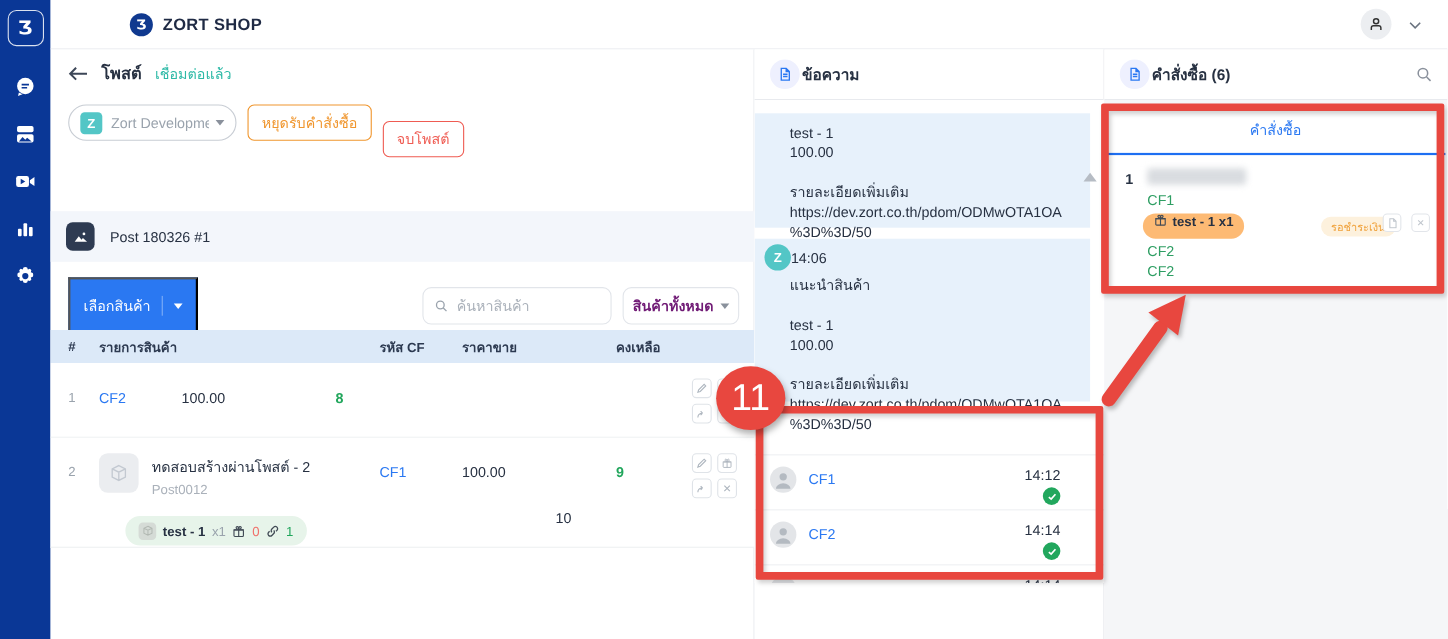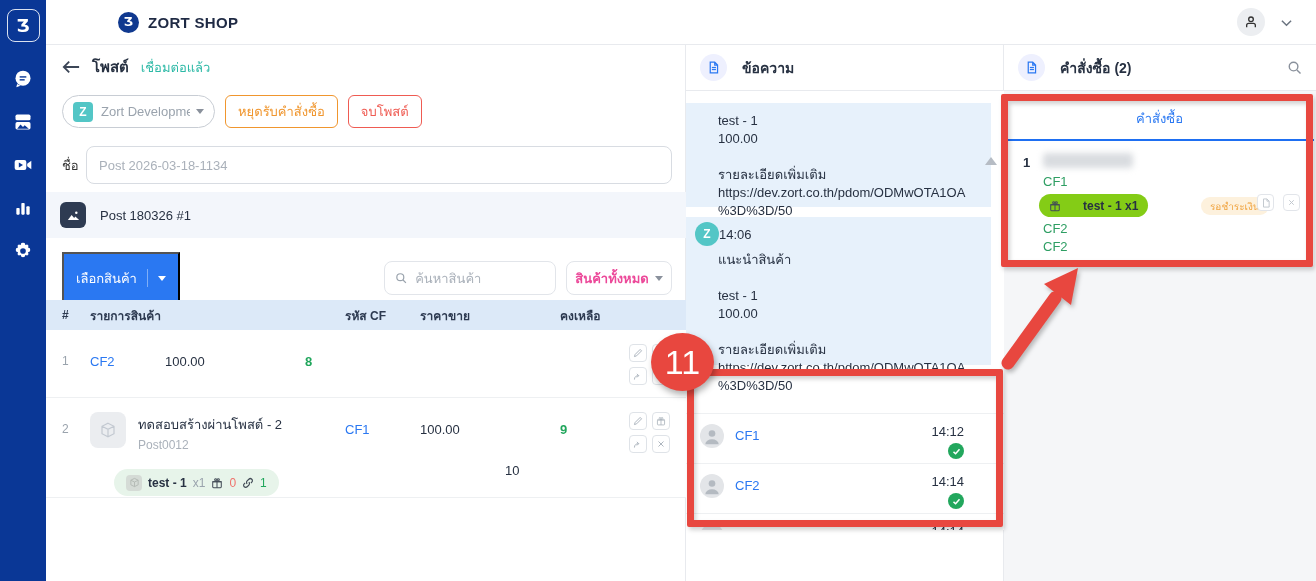--- a/index.html
+++ b/index.html
@@ -48,21 +48,21 @@
   .page-select{width:153px;height:33px;border:1px solid #c8cdd4;border-radius:17px;display:flex;
                align-items:center;padding:0 10px;cursor:pointer;background:#fff;}
   .page-avatar{width:20px;height:20px;border-radius:4px;background:var(--tealav);color:#fff;font-size:12px;
                font-weight:bold;display:flex;align-items:center;justify-content:center;}
   .page-name{color:var(--grey);margin-left:8px;font-size:13px;white-space:nowrap;overflow:hidden;flex:1;}
   .caret{width:0;height:0;border-left:4.5px solid transparent;border-right:4.5px solid transparent;
          border-top:5.5px solid #8a919c;margin-left:6px;flex:none;}
   .btn-outline{height:33px;border-radius:6px;background:#fff;padding:11px 12px;font-size:13px;
                display:flex;align-items:center;cursor:pointer;}
   .btn-stop{border:1px solid var(--orange);color:var(--orange);}
-  .btn-end{border:1px solid var(--red);color:var(--red);}
+  .btn-end{border:1px solid var(--red);color:var(--red);margin-top:15px;}
   .name-row{position:absolute;left:16px;top:101px;width:610px;display:flex;align-items:center;}
   .name-label{font-size:13px;color:#333;width:24px;}
   .name-input{flex:1;height:38px;border:1px solid #d8dce2;border-radius:8px;padding:0 12px;
               font-size:13px;color:var(--dark);font-family:inherit;outline:none;}
   .name-input::placeholder{color:#aab1ba;}
   .post-chiprow{position:absolute;left:0;top:147px;width:640px;height:46px;background:#f3f6fb;
                 display:flex;align-items:center;padding:0 14px;}
   .post-thumb{width:26px;height:26px;border-radius:6px;background:#2e3b52;color:#fff;display:flex;
               align-items:center;justify-content:center;}
   .post-chipname{margin-left:14px;font-size:13px;color:#273142;}
@@ -70,21 +70,21 @@
   .btn-select{height:52px;background:var(--accent);color:#fff;border-radius:0;display:flex;
               align-items:center;padding:0 12px;font-size:13px;cursor:pointer;}
   .btn-select .divider{width:1px;height:18px;background:rgba(255,255,255,.4);margin:0 10px;}
   .btn-select .caret{border-top-color:#fff;margin-left:0;}
   .search-box{margin-left:auto;width:172px;height:34px;border:1px solid #e2e5ea;border-radius:8px;
               display:flex;align-items:center;padding:0 10px;color:#aab1ba;}
   .search-box input{border:none;outline:none;width:100%;margin-left:8px;font-size:13px;font-family:inherit;}
   .search-box input::placeholder{color:#aab1ba;}
   .filter-box{margin-left:10px;width:106px;height:34px;border:1px solid #e2e5ea;border-radius:8px;
               display:flex;align-items:center;justify-content:center;font-size:13px;font-weight:bold;
-              color:#ec4899;cursor:pointer;}
+              color:#701a75;cursor:pointer;}
   .tbl-head{position:absolute;left:0;top:255px;width:640px;height:30px;background:#dce9f8;
             display:flex;align-items:center;padding:0 16px;font-size:12px;font-weight:bold;color:#2c3950;}
   .c-idx{width:28px;}.c-name{width:255px;}.c-cf{width:75px;}.c-price{width:85px;}
   .c-qty{width:55px;margin-top:41px;}.c-rem{width:62px;}
   .tbl-row{position:absolute;left:0;width:640px;display:flex;align-items:flex-start;
            padding:14px 16px 0;border-bottom:1px solid #eef0f2;background:#fff;}
   .row1{top:285px;height:68px;}
   .row2{top:353px;height:100px;}
   .idx{color:#9aa3ad;font-size:12px;padding-top:10px;}
   .prod{display:flex;gap:12px;}
@@ -107,21 +107,21 @@
   .bundle-qty{color:#9aa3ad;}
   .bundle-ico{color:#424b56;display:flex;}
   .cnt-red{color:#f0716b;}
   .cnt-green{color:var(--green);}
 
   
   .panel-hdr{height:46px;background:#fff;border-bottom:1px solid var(--border);display:flex;
              align-items:center;padding:0 14px;}
   .panel-ico{width:27px;height:27px;border-radius:50%;background:#eef0fe;color:var(--accent);
              display:flex;align-items:center;justify-content:center;}
-  .panel-title{font-weight:bold;font-size:14px;margin-left:15px;}
+  .panel-title{font-weight:bold;font-size:14px;margin-left:2px;}
   .chat-search{margin-left:auto;color:#8a919c;cursor:pointer;display:flex;}
   .msg-area{position:absolute;left:0;top:46px;width:318px;height:439px;background:#fff;overflow:hidden;}
   .msg-block{background:#e7f1fb;padding:9px 14px 10px 32px;font-size:13px;color:#273142;
              white-space:pre-line;line-height:18px;width:305px;word-break:break-all;}
   .blockA{position:absolute;left:0;top:12px;height:104px;}
   .blockB{position:absolute;left:0;top:126px;height:148px;padding-top:34px;}
   .bot-hdr{position:absolute;left:9px;top:131px;width:296px;display:flex;align-items:center;}
   .bot-avatar{width:24px;height:24px;border-radius:50%;background:var(--tealav);color:#fff;font-size:12px;
               font-weight:bold;display:flex;align-items:center;justify-content:center;}
   .bot-name{color:#9aa3ad;font-size:13px;margin-left:9px;flex:1;}
@@ -149,22 +149,22 @@
   
   .orders .panel-hdr{border-bottom:1px solid var(--border);}
   .order-card{position:absolute;left:1px;top:52px;width:309px;height:168px;background:#fff;}
   .order-tab{height:44px;display:flex;align-items:center;justify-content:center;color:var(--accent);
              font-size:13px;border-bottom:2px solid #1e6ff2;cursor:pointer;}
   .order-body{position:relative;padding:14px 14px 0 18px;}
   .ord-idx{position:absolute;left:18px;top:14px;font-size:13px;font-weight:bold;color:#273142;}
   .ord-blur{position:absolute;left:38px;top:12px;width:90px;height:15px;background:#d9dce0;
             border-radius:3px;filter:blur(3px);}
   .ord-cf{position:absolute;left:38px;top:33px;color:#2e9e63;font-size:13px;}
-  .ord-pill{position:absolute;left:34px;top:53px;height:23px;background:#84cc16;border-radius:12px;
-            display:flex;align-items:center;padding:0 10px;gap:22px;font-size:12px;color:#273142;font-weight:bold;}
+  .ord-pill{position:absolute;left:34px;top:53px;height:23px;background:#fdba74;border-radius:12px;
+            display:flex;align-items:flex-start;padding:0 10px;gap:5px;font-size:12px;color:#273142;font-weight:bold;}
   .ord-pill svg{color:#424b56;}
   .ord-status{position:absolute;left:196px;top:56px;height:18px;background:#fdf1dd;border-radius:9px;
               display:flex;align-items:center;padding:0 9px;font-size:10px;color:#f0a23c;}
   .ord-actbtn{position:absolute;top:53px;width:17px;height:17px;border:1px solid #e2e5ea;border-radius:4px;
               color:#c0c6cd;display:flex;align-items:center;justify-content:center;cursor:pointer;background:#fff;}
   .ord-doc{left:252px;}.ord-x{left:278px;}
   .ord-cf2a{position:absolute;left:38px;top:80px;color:#2e9e63;font-size:13px;}
   .ord-cf2b{position:absolute;left:38px;top:98px;color:#2e9e63;font-size:13px;}
 
   
@@ -251,24 +251,20 @@
   <div class="selector-row">
     <div class="page-select">
       <span class="page-avatar">Z</span>
       <span class="page-name">Zort Developme...</span>
       <span class="caret"></span>
     </div>
     <button class="btn-outline btn-stop">หยุดรับคำสั่งซื้อ</button>
     <button class="btn-outline btn-end">จบโพสต์</button>
   </div>
 
-  <div class="name-row">
-    <span class="name-label">ชื่อ</span>
-    <input class="name-input" placeholder="Post 2026-03-18-1134" style="">
-  </div>
 
   <div class="post-chiprow">
     <span class="post-thumb">
       <svg viewBox="0 0 24 24" width="15" height="15" fill="currentColor">
           <path d="M3 19 l6-8 4 5 2-2.5 6 5.5 Z"></path>
           <circle cx="16.5" cy="7.5" r="2"></circle>
         </svg>
     </span>
     <span class="post-chipname">Post 180326 #1</span>
   </div>
@@ -492,21 +488,21 @@
 
 <section class="orders">
   <div class="panel-hdr" style="background:#fff;">
     <span class="panel-ico">
       <svg viewBox="0 0 16 16" width="13" height="13" fill="none" stroke="currentColor" stroke-width="1.5">
           <path d="M4 1.5 H9.5 L13 5 V14.5 H4 Z M9.5 1.5 V5 H13"></path>
           <line x1="6" y1="8" x2="11" y2="8"></line>
           <line x1="6" y1="10.5" x2="11" y2="10.5"></line>
         </svg>
     </span>
-    <span class="panel-title">คำสั่งซื้อ (2)</span>
+    <span class="panel-title">คำสั่งซื้อ (6)</span>
     <span class="chat-search">
       <svg viewBox="0 0 16 16" width="15" height="15" fill="none" stroke="currentColor" stroke-width="1.5">
           <circle cx="7" cy="7" r="4.6"></circle>
           <line x1="10.6" y1="10.6" x2="14.4" y2="14.4"></line>
         </svg>
     </span>
   </div>
 
   <div class="order-card">
     <div class="order-tab">คำสั่งซื้อ</div>

